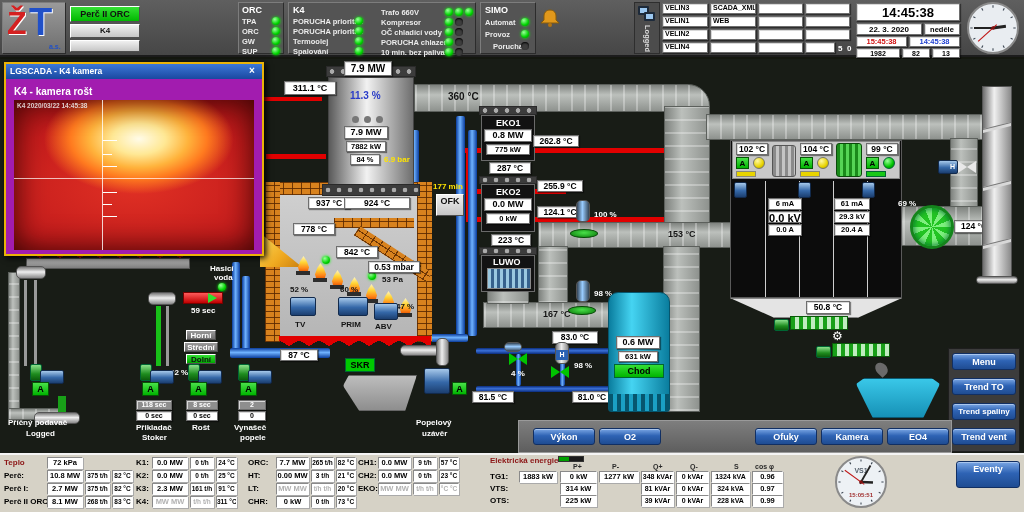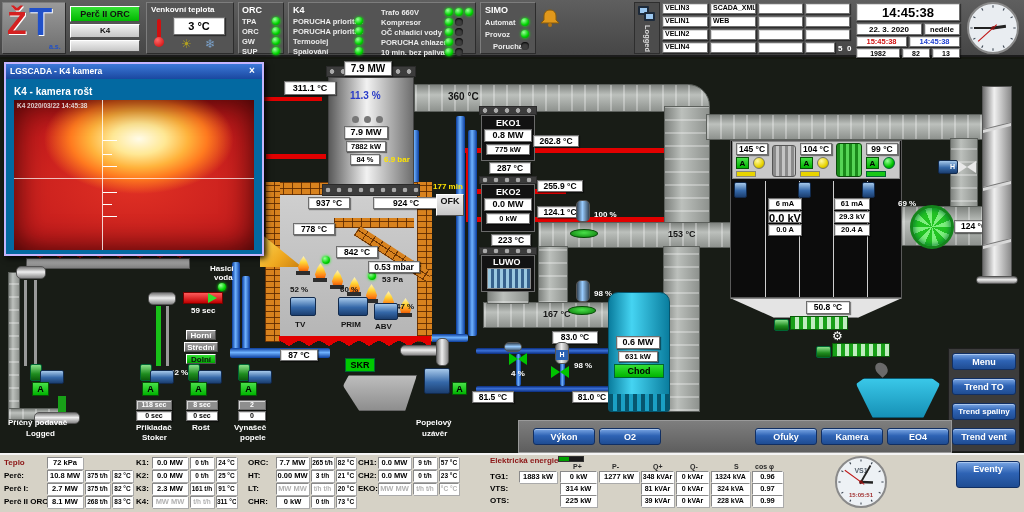--- a/index.html
+++ b/index.html
@@ -51,28 +51,20 @@
 <div class="hdr">
   <div class="pan" style="left:2px;top:2px;width:64px;height:52px;background:linear-gradient(180deg,#9a9a9a,#6e6e6e)">
     <span class="abs" style="left:4px;top:2px;font-size:32px;font-weight:bold;color:#d42020;text-shadow:1px 1px 0 #fff">Ž</span>
     <span class="abs" style="left:26px;top:-2px;font-size:38px;font-weight:bold;color:#2050c8;text-shadow:1px 1px 0 #fff">T</span>
     <span class="abs" style="left:46px;top:40px;font-size:7px;font-weight:bold;color:#2050c8">a.s.</span>
   </div>
   <div class="btn" style="left:70px;top:6px;width:70px;height:16px;background:linear-gradient(180deg,#35e035,#00b800);line-height:14px;font-size:9px">Perč II ORC</div>
   <div class="btn" style="left:70px;top:24px;width:70px;height:14px;line-height:12px">K4</div>
   <div class="btn" style="left:70px;top:40px;width:70px;height:12px"></div>
 
-  <div class="pan" style="left:146px;top:2px;width:88px;height:52px">
-    <span class="pt" style="left:4px;top:2px;font-size:8px">Venkovní teplota</span>
-    <div class="abs" style="left:10px;top:16px;width:4px;height:22px;background:#d01010;border-radius:2px"></div>
-    <div class="abs" style="left:7px;top:34px;width:10px;height:10px;background:radial-gradient(circle at 35% 30%,#ff6a6a,#c00);border-radius:50%"></div>
-    <div class="wb" style="left:26px;top:14px;width:52px;height:18px;font-size:11px;line-height:16px">3 °C</div>
-    <span class="abs" style="left:34px;top:34px;font-size:12px;color:#b0a020">☀</span>
-    <span class="abs" style="left:58px;top:34px;font-size:12px;color:#7aa0c8">❄</span>
-  </div>
 
   <div class="pan" style="left:238px;top:2px;width:46px;height:52px">
     <span class="pt" style="left:3px;top:2px">ORC</span>
     <span class="ps" style="left:3px;top:14px">TPA</span>
       <span class="led on" style="left:33px;top:14px"></span>
     <span class="ps" style="left:3px;top:24px">ORC</span>
       <span class="led on" style="left:33px;top:24px"></span>
     <span class="ps" style="left:3px;top:34px">GW</span>
       <span class="led on" style="left:33px;top:34px"></span>
     <span class="ps" style="left:3px;top:44px">SUP</span>
@@ -237,21 +229,21 @@
 <div class="step" style="left:347px;top:292px"></div>
 <div class="flame" style="left:366px;top:284px"></div>
 <div class="step" style="left:364px;top:299px"></div>
 <div class="flame" style="left:383px;top:291px"></div>
 <div class="step" style="left:381px;top:306px"></div>
 <div class="flame" style="left:400px;top:298px"></div>
 <div class="step" style="left:398px;top:313px"></div>
 <span class="led on" style="left:322px;top:256px"></span>
 <span class="led on" style="left:368px;top:272px"></span>
 <div class="wb" style="left:308px;top:197px;width:42px;height:12px">937 °C</div>
-<div class="wb" style="left:373px;top:197px;width:66px;height:12px">924 °C</div>
+<div class="wb" style="left:344px;top:197px;width:66px;height:12px">924 °C</div>
 <div class="wb" style="left:293px;top:223px;width:42px;height:12px">778 °C</div>
 <div class="wb" style="left:336px;top:246px;width:42px;height:12px">842 °C</div>
 <div class="wb" style="left:368px;top:261px;width:52px;height:12px">0.53 mbar</div>
 <span class="tk" style="left:382px;top:275px">53 Pa</span>
 <span class="tk" style="left:290px;top:285px">52 %</span>
 <span class="tk" style="left:340px;top:285px">60 %</span>
 <span class="tk" style="left:396px;top:302px">47 %</span>
 <div class="mot" style="left:290px;top:297px;width:26px;height:19px"></div>
 <div class="mot" style="left:338px;top:297px;width:30px;height:19px"></div>
 <div class="mot" style="left:374px;top:303px;width:24px;height:17px"></div>
@@ -368,21 +360,21 @@
 <span class="t" style="left:574px;top:361px">98 %</span>
 <div class="wb" style="left:472px;top:391px;width:42px;height:12px">81.5 °C</div>
 <div class="wb" style="left:572px;top:391px;width:40px;height:12px">81.0 °C</div>
 
 <div class="abs" style="left:608px;top:292px;width:62px;height:120px;background:linear-gradient(90deg,#0a7d9e,#45d4f2 38%,#0a7d9e);border:1px solid #06566e;border-radius:10px 10px 3px 3px"></div>
 <div class="abs" style="left:609px;top:394px;width:60px;height:17px;background:repeating-linear-gradient(90deg,#06566e 0 4px,#1aa0c4 4px 8px)"></div>
 <div class="wb" style="left:616px;top:336px;width:44px;height:13px;font-size:9px">0.6 MW</div>
 <div class="wb" style="left:618px;top:351px;width:40px;height:11px;font-size:7.5px">631 kW</div>
 <div class="abs" style="left:614px;top:364px;width:50px;height:14px;background:linear-gradient(180deg,#35e035,#00b400);border:1px solid #063;color:#000;font-weight:bold;text-align:center;line-height:13px">Chod</div>
 
-<div class="abs" style="left:4px;top:62px;width:260px;height:194px;background:#0369a1;border:2px solid #c4b5fd;box-shadow:2px 2px 6px #000">
+<div class="abs" style="left:4px;top:62px;width:260px;height:194px;background:#a21caf;border:2px solid #eab308;box-shadow:2px 2px 6px #000">
   <div class="abs" style="left:0;top:0;width:256px;height:15px;background:linear-gradient(180deg,#3c78d8,#1a48a0)">
     <span class="abs" style="left:4px;top:2px;color:#fff;font-size:8.5px;font-weight:bold">LGSCADA - K4 kamera</span>
     <span class="abs" style="left:243px;top:1px;color:#fff;font-size:10px;font-weight:bold">×</span>
   </div>
   <span class="abs" style="left:8px;top:22px;color:#fff;font-size:10px;font-weight:bold">K4 - kamera rošt</span>
   <div class="abs" style="left:8px;top:36px;width:240px;height:150px;background:radial-gradient(ellipse 95px 55px at 52% 26%,#fffbe8 0%,#ffe895 28%,#ffb33c 52%,#ff7a1f 72%,rgba(255,122,31,0) 100%),radial-gradient(ellipse 130% 100% at 50% 58%,#e03024 0%,#c41c1c 45%,#8f0f12 75%,#5c070c 100%);box-shadow:inset 0 0 30px #3a0404">
     <span class="abs" style="left:3px;top:2px;color:#eee;font-size:6.5px;font-weight:bold;opacity:.85">K4 2020/03/22 14:45:38</span>
     <div class="abs" style="left:88px;top:0;width:1px;height:150px;background:rgba(255,255,255,.8)"></div>
     <div class="abs" style="left:0;top:78px;width:240px;height:1px;background:rgba(255,255,255,.7)"></div>
     <div class="abs" style="left:89px;top:40px;width:14px;height:1px;background:#fff"></div>
@@ -394,21 +386,21 @@
   </div>
 </div>
 
 <div class="abs" style="left:730px;top:140px;width:172px;height:158px;background:#0c0c0c;border:1px solid #5a5a5a">
   <div class="abs" style="left:34px;top:40px;width:1px;height:116px;background:#cfcfcf"></div>
   <div class="abs" style="left:68px;top:40px;width:1px;height:116px;background:#cfcfcf"></div>
   <div class="abs" style="left:102px;top:40px;width:1px;height:116px;background:#cfcfcf"></div>
   <div class="abs" style="left:136px;top:40px;width:1px;height:116px;background:#cfcfcf"></div>
 </div>
 <div class="abs" style="left:732px;top:141px;width:168px;height:38px;background:#c8c8c8;border:1px solid #888"></div>
-<div class="wb" style="left:736px;top:143px;width:32px;height:12px">145 °C</div>
+<div class="wb" style="left:736px;top:143px;width:32px;height:12px">102 °C</div>
 <div class="abox" style="left:736px;top:157px;width:13px;height:12px;line-height:11px;font-size:8px">A</div>
 <div class="abs" style="left:753px;top:157px;width:12px;height:12px;border-radius:50%;background:radial-gradient(circle at 35% 30%,#fff8a0,#e8d400 60%,#a89600);border:1px solid #776"></div>
 <div class="abs" style="left:736px;top:171px;width:20px;height:6px;background:#e8d400;border:1px solid #887"></div>
 <div class="txf" style="left:772px;top:145px;width:24px;height:32px;background:repeating-linear-gradient(90deg,#8a8a8a 0 3px,#c4c4c4 3px 6px);border:1px solid #555"></div>
 <div class="wb" style="left:800px;top:143px;width:32px;height:12px">104 °C</div>
 <div class="abox" style="left:800px;top:157px;width:13px;height:12px;line-height:11px;font-size:8px">A</div>
 <div class="abs" style="left:817px;top:157px;width:12px;height:12px;border-radius:50%;background:radial-gradient(circle at 35% 30%,#fff8a0,#e8d400 60%,#a89600);border:1px solid #776"></div>
 <div class="abs" style="left:800px;top:171px;width:20px;height:6px;background:#e8d400;border:1px solid #887"></div>
 <div class="txf" style="left:836px;top:143px;width:26px;height:34px;background:repeating-linear-gradient(90deg,#1a8a1a 0 3px,#55d455 3px 6px);border:1px solid #0a4a0a"></div>
 <div class="wb" style="left:866px;top:143px;width:32px;height:12px">99 °C</div>

